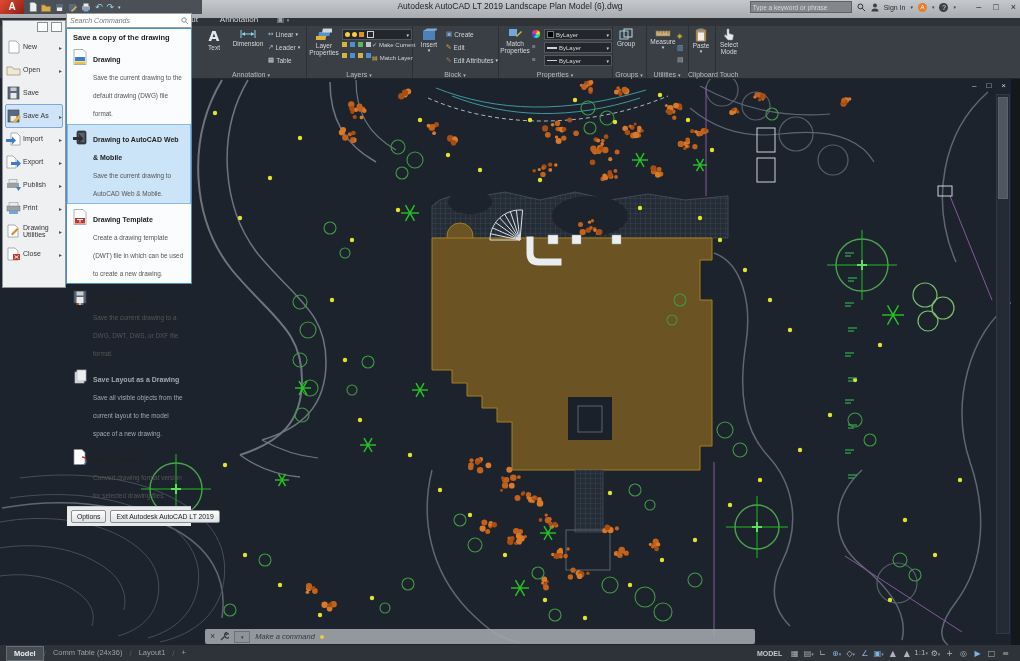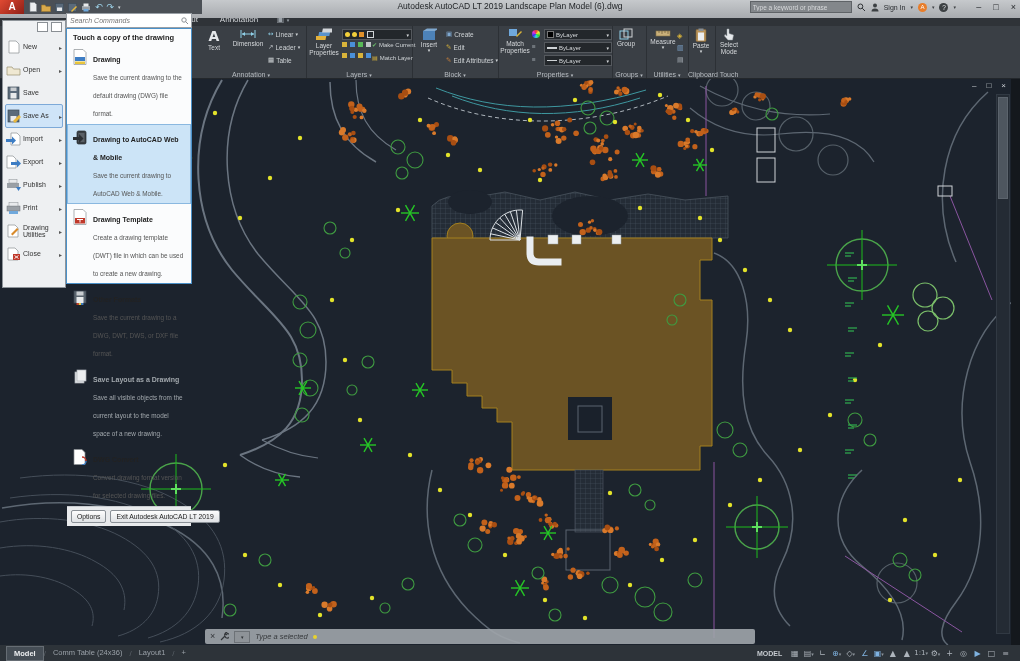--- a/index.html
+++ b/index.html
@@ -1130,21 +1130,21 @@
     <input placeholder="Search Commands" style="">
     <span style="padding-right:2px;">
       <svg width="8" height="8">
           <circle cx="3" cy="3" r="2.2" fill="none" stroke="#8a8f94"></circle>
           <path d="M4.6 4.6 L7 7" stroke="#8a8f94"></path>
         </svg>
     </span>
   </div>
 
   <div class="amf">
-    <div class="fhead">Touch a copy of the drawing</div>
+    <div class="fhead">Save a copy of the drawing</div>
     <div class="fitem">
       <span class="ficon">
         <svg width="14" height="16">
             <path d="M1 0.5 h9 l3 3 V15.5 H1 Z" fill="#fff" stroke="#8a8f94" stroke-width="0.7"></path>
             <rect x="2" y="8" width="10" height="4" fill="#3d7dc4"></rect>
             <rect x="2" y="12.5" width="10" height="2.5" fill="#e8c53c"></rect>
           </svg>
       </span>
       <span><span class="ft">Drawing</span><br>
       <span class="fd">Save the current drawing to the default drawing (DWG) file format.</span></span>
@@ -1213,21 +1213,21 @@
   </div>
 
   <div class="cmd">
     <span class="x">×</span>
     <span>
       <svg width="9" height="9">
           <path d="M1 8 L5 4 M5 4 a2.3 2.3 0 1 0 2.5 -2.5 l-1.3 1.3 -1 -1 L6.5 0.5 A2.3 2.3 0 0 0 5 4" stroke="#33363a" stroke-width="1.1" fill="none"></path>
         </svg>
     </span>
     <span class="cmdbox">▾</span>
-    <span class="prompt">Type a selected</span>
+    <span class="prompt">Make a command</span>
     <span class="bulb"></span>
   </div>
 
   <div class="bb2">
     <span class="ltab active">Model</span>
     <span class="lsep">/</span>
     <span class="ltab">Comm Table (24x36)</span>
     <span class="lsep">/</span>
     <span class="ltab">Layout1</span>
     <span class="lsep">/</span>

